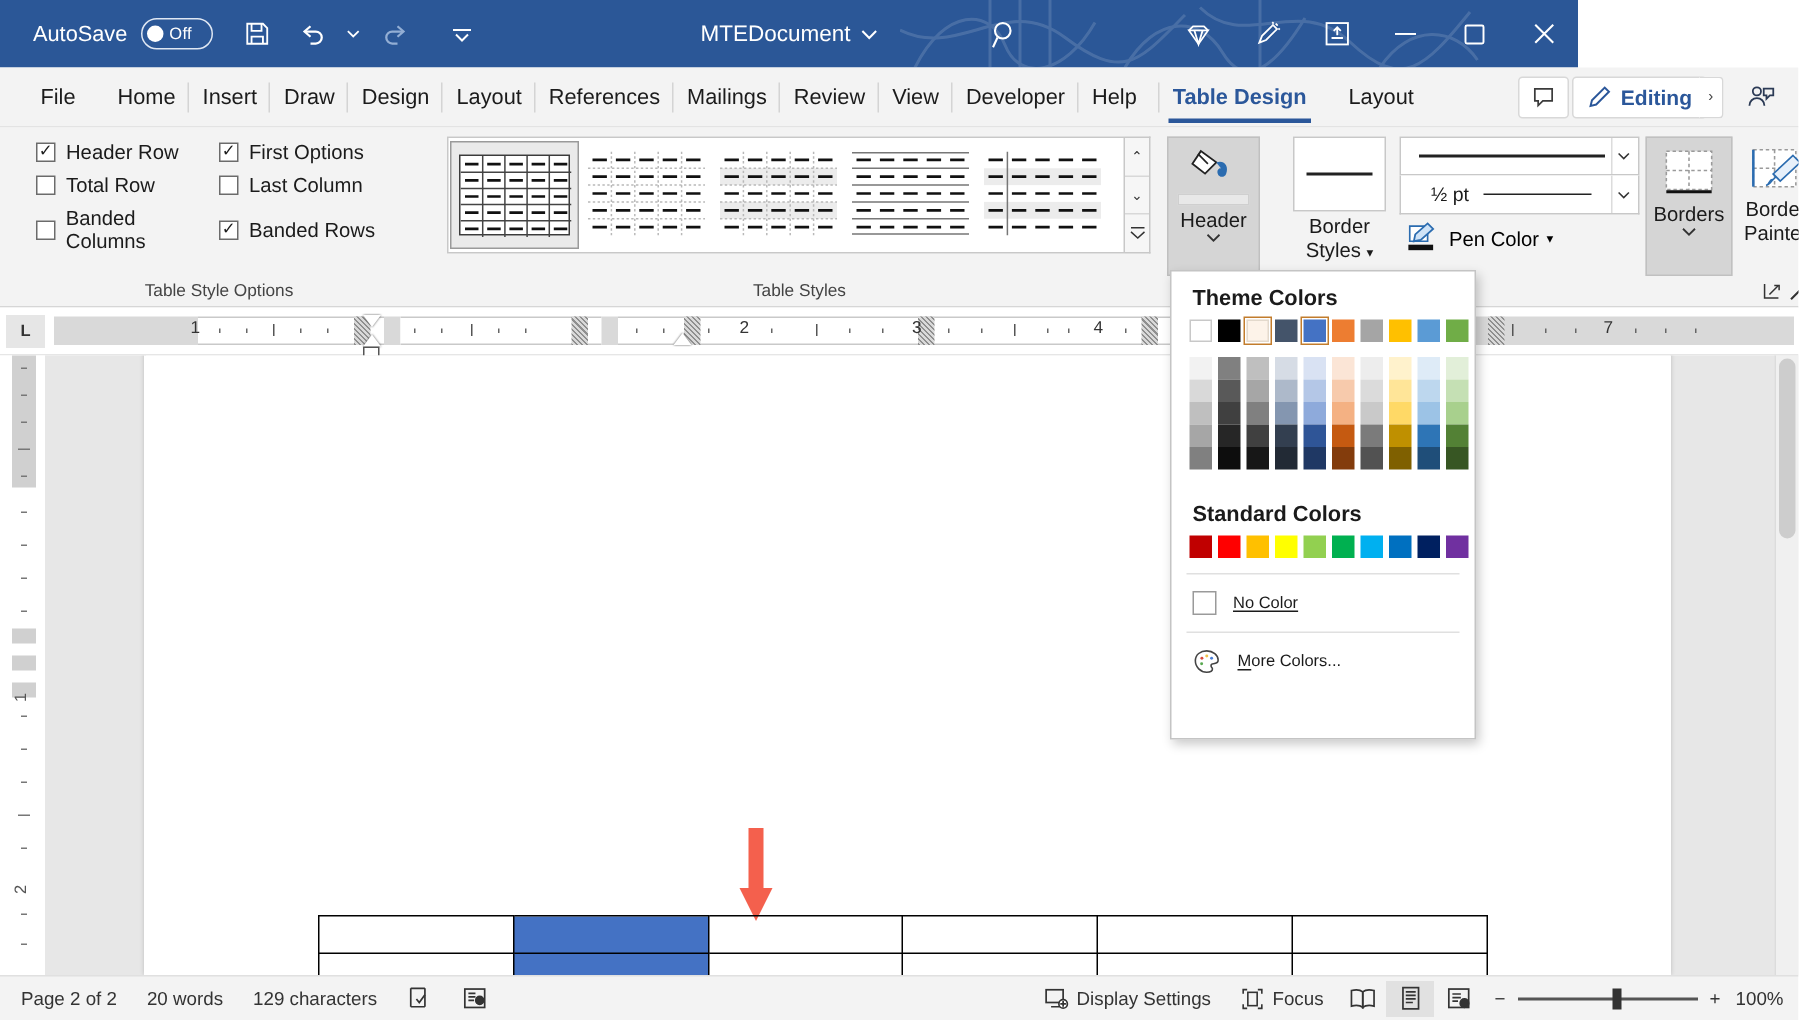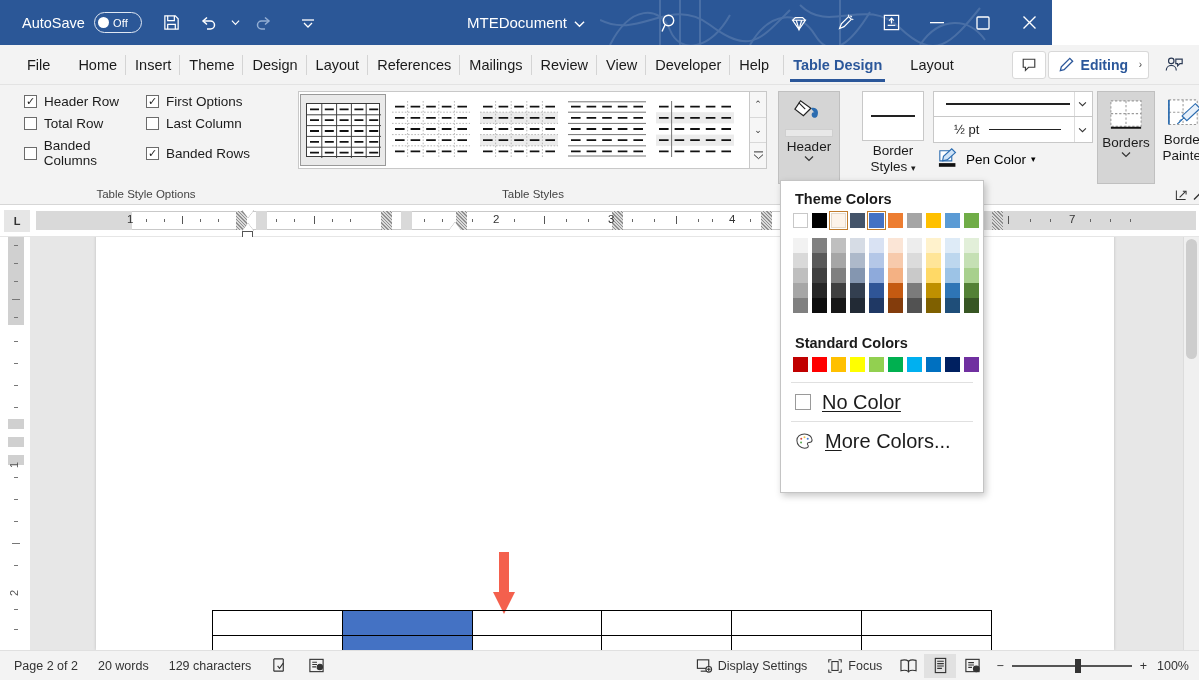--- a/index.html
+++ b/index.html
@@ -230,21 +230,21 @@
   .sw-row { display:flex; gap:4px; padding:0 0 0 12px; }
   .sw { width:15px; height:15px; }
   .sw.b { border:1px solid #c8c8c8; }
   .sw.selected { outline:1.6px solid #c27c2c; outline-offset:1px; }
   .sw-grid { display:flex; gap:4px; padding:10px 0 0 12px; }
   .sw-col { display:flex; flex-direction:column; }
   .sw-col div { width:15px; height:15px; }
   .dd-sep { height:1px; background:#e0e0e0; margin:10px 10px 0 10px; }
   .dd-item {
     display:flex; align-items:center; gap:11px; padding:0 0 0 14px; height:38px;
-    font-size:20px; color:#1b1b1b;
+    font-size:11px; color:#1b1b1b;
   }
   .nc-box { width:16px; height:16px; border:1px solid #9a9a9a; background:#fff; }
   .udl { text-decoration:underline; text-decoration-thickness:1px; text-underline-offset:2px; }
 
   
   .statusbar {
     position:absolute; left:0; top:650px; width:1199px; height:30px;
     background:#f3f3f3; border-top:1px solid #e0e0e0;
     display:flex; align-items:center; font-size:12.5px; color:#333;
   }
@@ -367,21 +367,21 @@
             <path d="M1.5 1.5 13.5 13.5M13.5 1.5 1.5 13.5"></path>
           </svg>
       </div>
     </div>
   </div>
 
   <div class="tabbar">
     <div class="tab file">File</div>
     <div class="tab nodiv">Home</div>
     <div class="tab">Insert</div>
-    <div class="tab">Theme</div>
+    <div class="tab">Draw</div>
     <div class="tab">Design</div>
     <div class="tab">Layout</div>
     <div class="tab">References</div>
     <div class="tab">Mailings</div>
     <div class="tab">Review</div>
     <div class="tab">View</div>
     <div class="tab">Developer</div>
     <div class="tab">Help</div>
     <div class="tab active" style="margin-left:6px">Table Design</div>
     <div class="tab nodiv" style="margin-left:10px">Layout</div>

